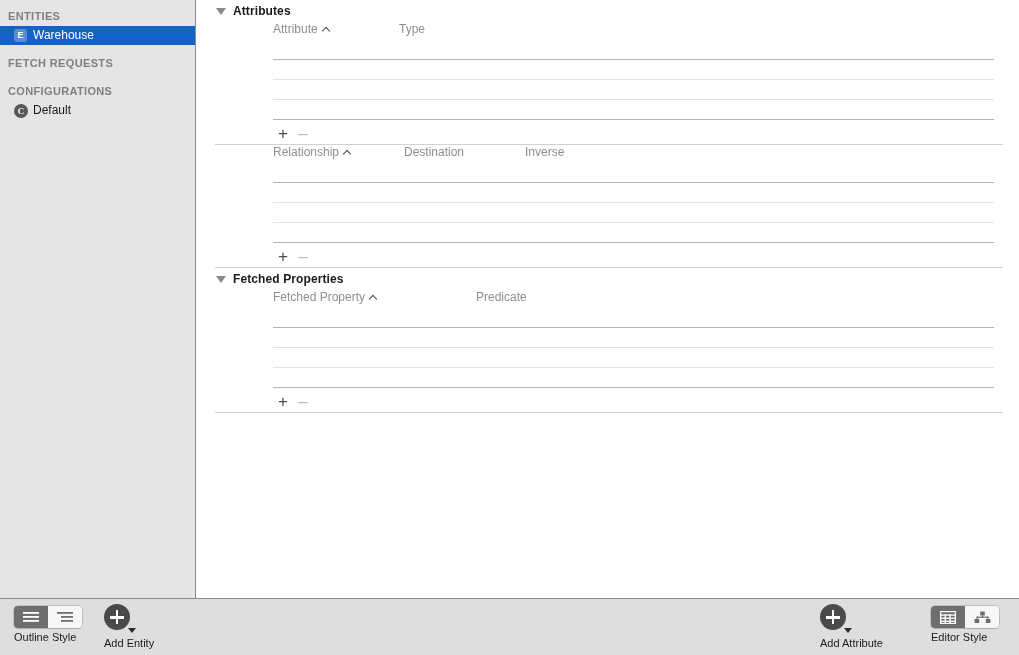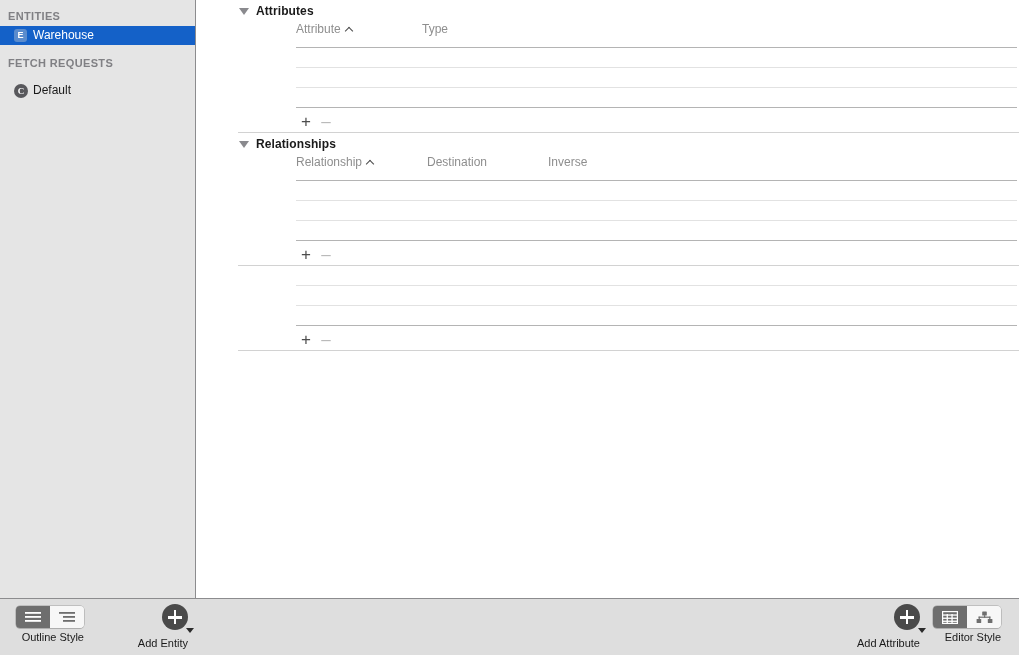--- a/index.html
+++ b/index.html
@@ -99,21 +99,20 @@
   #main {
     position: absolute;
     left: 197px; top: 0;
     width: 822px;
     height: 598px;
     background: #ffffff;
     overflow: hidden;
   }
   .section {
     position: relative;
-    margin-left: 23px;
   }
   .sec-title-row {
     display: flex;
     align-items: center;
     height: 22px;
     padding-left: 19px;
   }
   .disclosure {
     width: 0; height: 0;
     border-left: 5px solid transparent;
@@ -133,21 +132,21 @@
   .tbl {
     margin-left: 76px;
     width: 721px;
     position: relative;
   }
   .tbl-head {
     display: flex;
     height: 19px;
     align-items: flex-start;
     border-bottom: 1px solid #b4b4b4;
-    padding-bottom: 6px;
+    padding-bottom: 18px;
   }
   .th {
     font-size: 12px;
     color: #8e8e8e;
     display: flex;
     align-items: center;
     white-space: nowrap;
     flex: 0 0 auto;
   }
   .sort-caret {
@@ -200,21 +199,21 @@
     position: absolute;
     left: 0; top: 598px;
     width: 1019px;
     height: 57px;
     background: #dedede;
     border-top: 1px solid #8c8c8e;
     box-sizing: border-box;
   }
   .tb-item {
     position: absolute;
-    text-align: right;
+    text-align: left;
   }
   .tb-label {
     font-size: 11px;
     color: #1a1a1a;
     margin-top: 3px;
     white-space: nowrap;
     font-weight: normal;
   }
   .seg {
     display: inline-flex;
@@ -276,20 +275,21 @@
       <span class="sb-badge-entity">E</span>
       <span class="sb-label">Warehouse</span>
     </div>
 
     <div class="sb-spacer-8"></div>
 
     <div class="sb-group-header">FETCH REQUESTS</div>
 
     <div class="sb-spacer-8"></div>
 
+    <div class="sb-group-header">CONFIGURATIONS</div>
 
     <div class="sb-row">
       <span class="sb-badge-config">C</span>
       <span class="sb-label">Default</span>
     </div>
 
   </div>
 
   <div id="main">
 
@@ -313,24 +313,20 @@
         <div class="tbl-row last"></div>
         <div class="tbl-foot">
           <span class="pm-btn">+</span>
           <span class="pm-btn disabled">–</span>
         </div>
       </div>
       <div class="sec-divider"></div>
     </div>
 
     <div class="section">
-      <div class="sec-title-row">
-        <span class="disclosure"></span>
-        <span class="sec-title">Relationships</span>
-      </div>
       <div class="tbl">
         <div class="tbl-head">
           <div class="th" style="width:131px">
             <span>Relationship</span>
             <span class="sort-caret"></span>
           </div>
           <div class="th" style="width:121px">
             <span>Destination</span>
           </div>
           <div class="th" style="width:469px">
@@ -342,21 +338,34 @@
         <div class="tbl-row last"></div>
         <div class="tbl-foot">
           <span class="pm-btn">+</span>
           <span class="pm-btn disabled">–</span>
         </div>
       </div>
       <div class="sec-divider"></div>
     </div>
 
     <div class="section">
+      <div class="sec-title-row">
+        <span class="disclosure"></span>
+        <span class="sec-title">Fetched Properties</span>
+      </div>
       <div class="tbl">
+        <div class="tbl-head">
+          <div class="th" style="width:203px">
+            <span>Fetched Property</span>
+            <span class="sort-caret"></span>
+          </div>
+          <div class="th" style="width:518px">
+            <span>Predicate</span>
+          </div>
+        </div>
         <div class="tbl-row"></div>
         <div class="tbl-row"></div>
         <div class="tbl-row last"></div>
         <div class="tbl-foot">
           <span class="pm-btn">+</span>
           <span class="pm-btn disabled">–</span>
         </div>
       </div>
       <div class="sec-divider"></div>
     </div>

